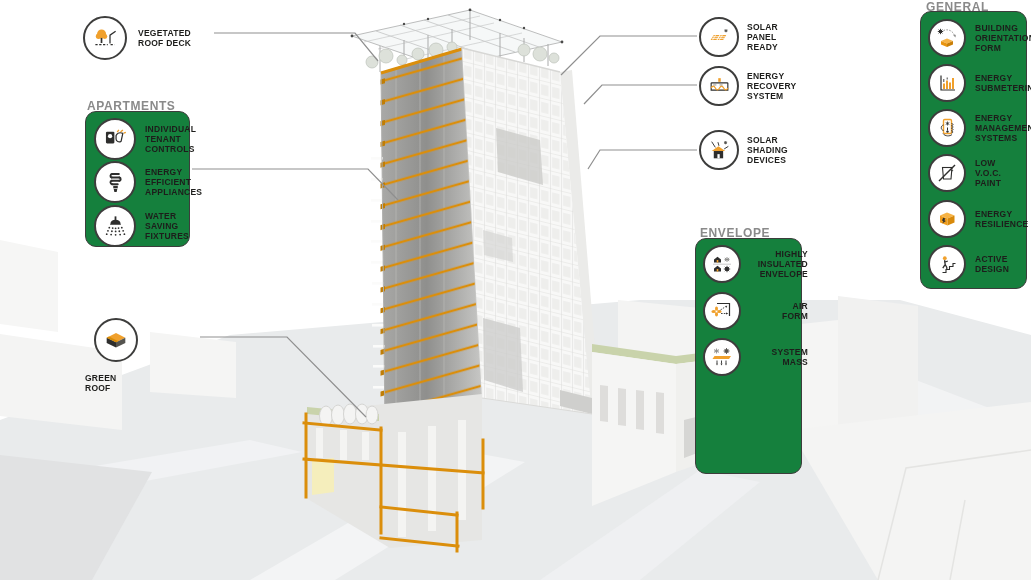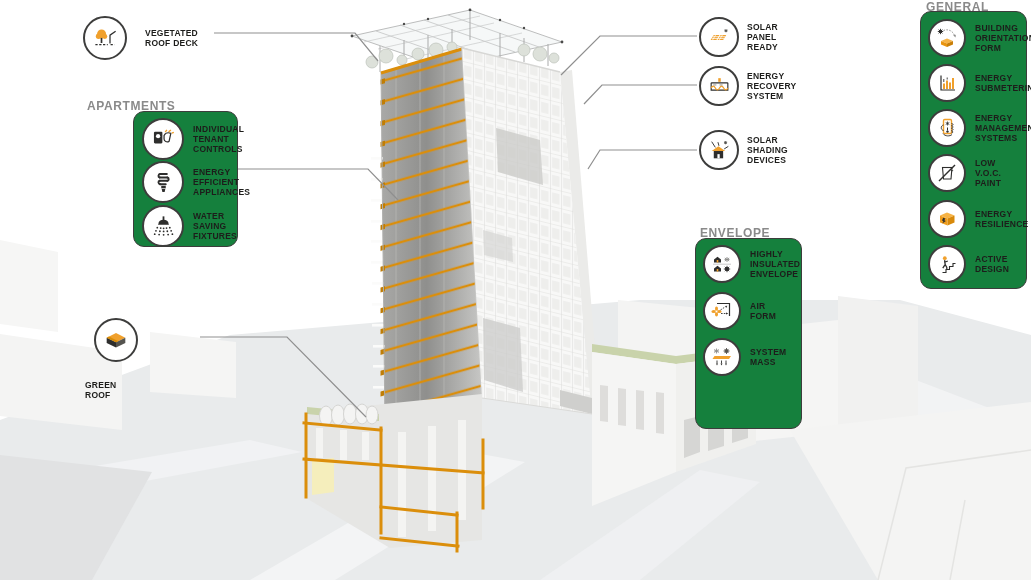--- a/index.html
+++ b/index.html
@@ -1,19 +1,19 @@
 <!DOCTYPE html>
 <html><head>
 <meta charset="utf-8">
 <style>
   html,body{margin:0;padding:0;background:#fff;}
   .stage{position:relative;width:1031px;height:580px;background:#ffffff;overflow:hidden;
          font-family:"Liberation Sans","DejaVu Sans",sans-serif;}
   .scene{position:absolute;left:0;top:0;}
-  .row{position:absolute;display:flex;align-items:center;gap:18px;}
+  .row{position:absolute;display:flex;align-items:center;gap:11px;}
   .grow{position:absolute;display:flex;align-items:center;gap:9px;}
   .circ{border-radius:50%;background:#fff;border:2px solid #3d3d3c;box-sizing:border-box;
         display:flex;align-items:center;justify-content:center;flex:none;}
   .c44{width:44px;height:44px;}
   .c40{width:40px;height:40px;}
   .c38{width:38px;height:38px;}
   .lbl{font-weight:bold;font-size:8.5px;line-height:10px;color:#1d1d1b;letter-spacing:.25px;
        white-space:pre-line;width:62px;}
   .gbox{position:absolute;background:#15803d;border:1.5px solid #3d3d3c;border-radius:11px;box-sizing:border-box;}
   .ghead{position:absolute;font-weight:bold;font-size:12px;letter-spacing:.6px;color:#8a8a8a;}
@@ -205,21 +205,21 @@
         <rect x="7.7" y="11.5" width="1.5" height="4.5" fill="#2e2e2d"></rect>
         <path d="M3,17.5 H14 M16.5,17.5 H20" stroke="#2e2e2d" stroke-width="1.1" stroke-dasharray="2 1.4" fill="none"></path>
         <path d="M16,16.5 V9 L21,5.5" stroke="#2e2e2d" stroke-width="1.1" fill="none"></path>
       </svg>
     </div>
     <div class="lbl">VEGETATED
 ROOF DECK</div>
   </div>
 
   <div class="ghead" style="left:87px;top:99px;">APARTMENTS</div>
-  <div class="gbox" style="left:85px;top:111px;width:105px;height:136px;margin-left:48px;">
+  <div class="gbox" style="left:85px;top:111px;width:105px;height:136px;">
     <div class="grow" style="left:8px;top:6px;">
       <div class="circ" style="width:42px;height:42px;">
         <svg viewBox="0 0 24 24" width="27" height="27">
           <rect x="3.5" y="5" width="7.5" height="10.5" rx="1" fill="#2e2e2d"></rect>
           <circle cx="7.2" cy="9" r="1.9" fill="#fff"></circle>
           <path d="M12.5,8.5 C13.5,6.5 16,5.5 18.5,6.5 L17,13.5 C15,15 12.5,13.5 12.5,11.5 Z" fill="#fff" stroke="#2e2e2d" stroke-width="1.1"></path>
           <path d="M13.5,5.5 L15,3.5 M16.5,5.2 L18.6,3.6 M19.3,6.4 L21.2,5.6" stroke="#F0A02C" stroke-width="1.2" fill="none"></path>
         </svg>
       </div>
       <div class="lbl" style="width:57px;">INDIVIDUAL
@@ -329,21 +329,21 @@
         <rect x="6.5" y="12.5" width="9" height="7" fill="#2e2e2d"></rect>
         <rect x="10" y="15.5" width="2.2" height="4" fill="#fff"></rect>
       </svg>
     </div>
     <div class="lbl" style="width:50px;">SOLAR
 SHADING
 DEVICES</div>
   </div>
 
   <div class="ghead" style="left:700px;top:226px;">ENVELOPE</div>
-  <div class="gbox" style="left:695px;top:238px;width:107px;height:191px;">
+  <div class="gbox" style="left:695px;top:238px;width:107px;height:236px;text-align:right;">
     <div class="grow" style="left:7px;top:6px;">
       <div class="circ c38">
         <svg viewBox="0 0 24 24" width="24" height="24">
           <g fill="#2e2e2d">
             <polygon points="4,7.5 7.5,4.8 11,7.5 11,10.5 4,10.5"></polygon>
             <polygon points="4,16.5 7.5,13.8 11,16.5 11,19.5 4,19.5"></polygon>
           </g>
           <rect x="6.7" y="8" width="1.6" height="2.5" fill="#F0A02C"></rect>
           <rect x="6.7" y="17" width="1.6" height="2.5" fill="#F0A02C"></rect>
           <g stroke="#8c8c8a" stroke-width=".9">

